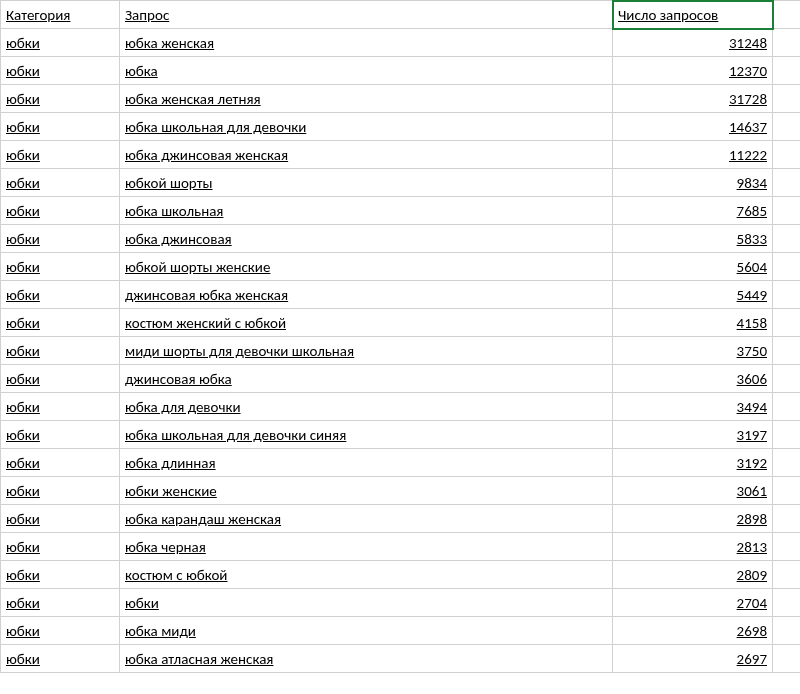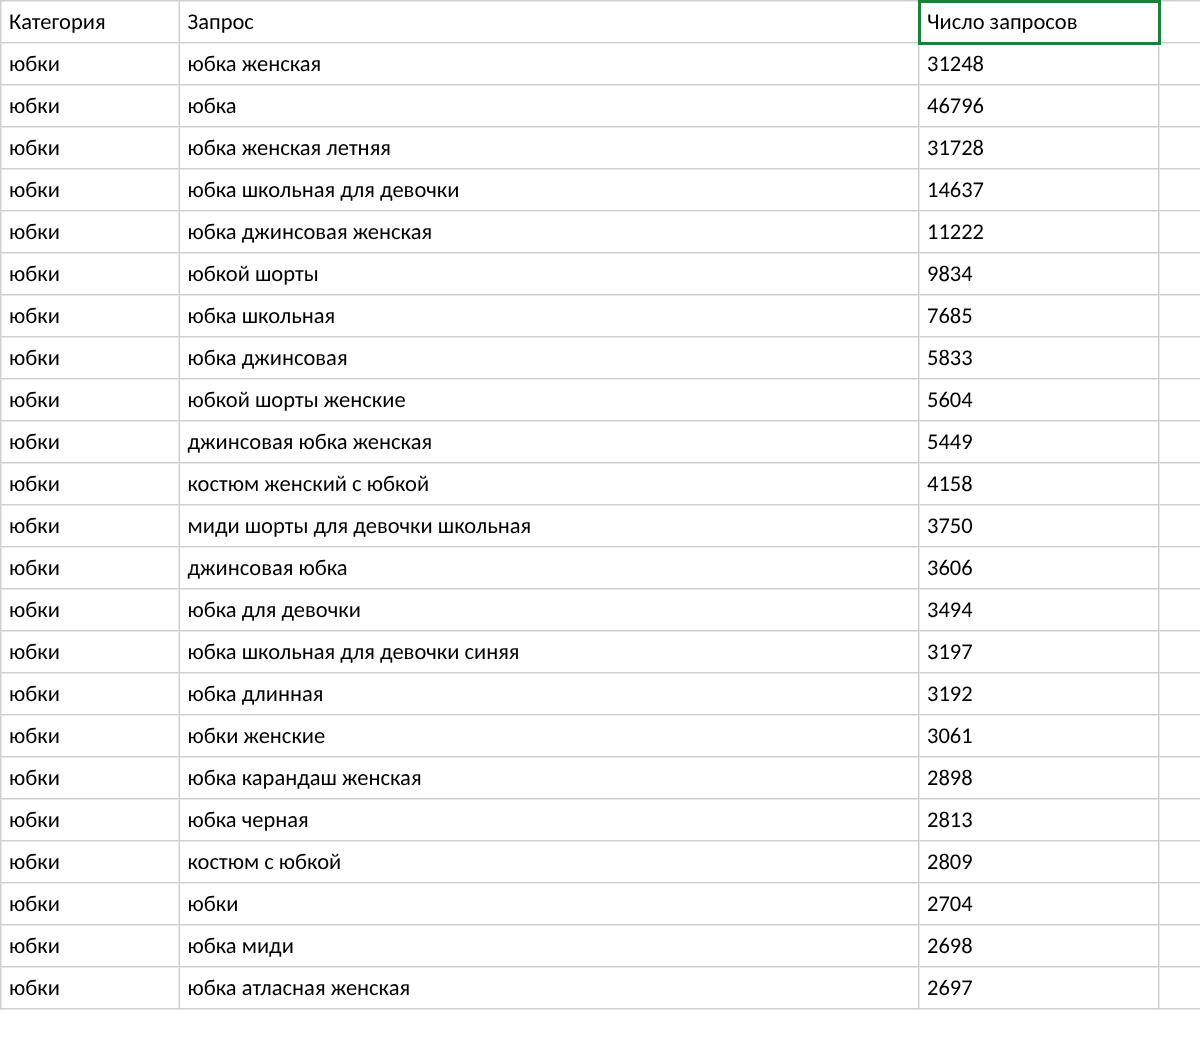--- a/index.html
+++ b/index.html
@@ -13,20 +13,21 @@
       background: #ffffff;
       color: #000000;
       width: 800px;
       height: 694px;
       overflow: hidden;
     }
     table {
       border-collapse: collapse;
       width: 100%;
       table-layout: fixed;
+      text-decoration: underline;
     }
     td, th {
       border: 1px solid #d0d0d0;
       padding: 4px 5px;
       height: 28px;
       text-align: left;
       vertical-align: middle;
       font-weight: normal;
       white-space: nowrap;
       overflow: hidden;
@@ -37,21 +38,21 @@
     .col-query {
       width: 493px;
     }
     .col-count {
       width: 160px;
     }
     .col-extra {
       width: 28px;
     }
     td.num {
-      text-align: left;
+      text-align: right;
     }
     .selected-cell {
       outline: 2px solid #1a7f37;
       outline-offset: -1px;
       position: relative;
     }
   </style>
 </head>
 <body>
 
@@ -73,21 +74,21 @@
   <tbody id="tbody">
       <tr>
         <td>юбки</td>
         <td>юбка женская</td>
         <td class="num">31248</td>
         <td></td>
       </tr>
       <tr>
         <td>юбки</td>
         <td>юбка</td>
-        <td class="num">46796</td>
+        <td class="num">12370</td>
         <td></td>
       </tr>
       <tr>
         <td>юбки</td>
         <td>юбка женская летняя</td>
         <td class="num">31728</td>
         <td></td>
       </tr>
       <tr>
         <td>юбки</td>

